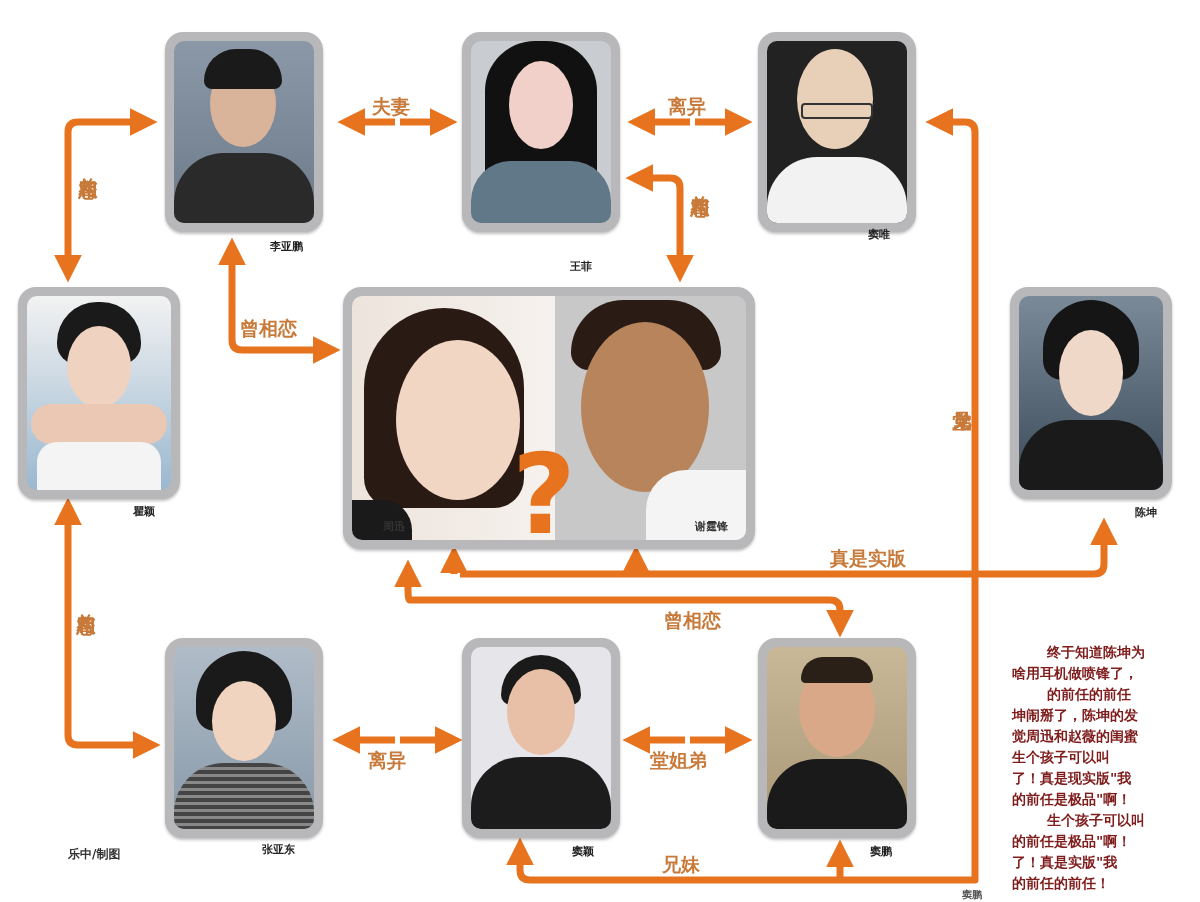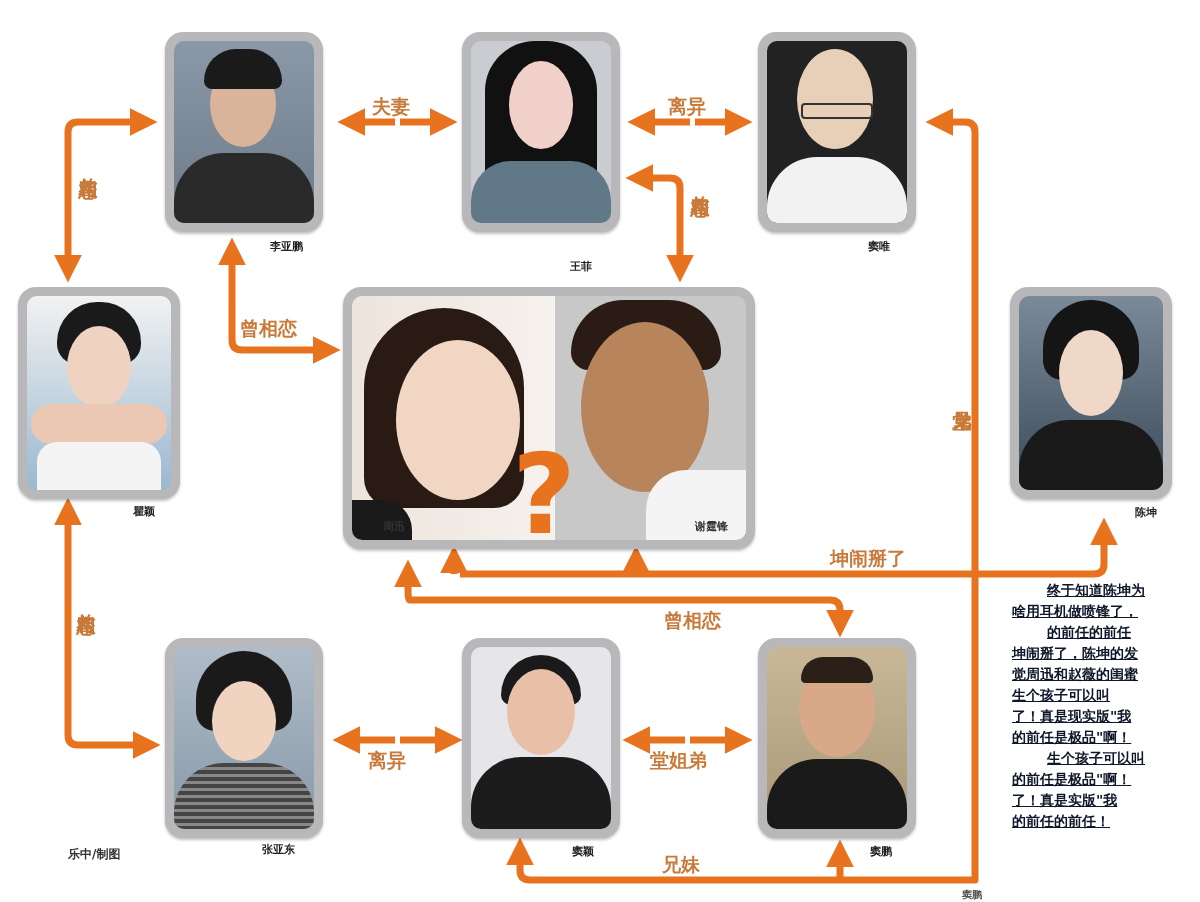--- a/index.html
+++ b/index.html
@@ -4,21 +4,21 @@
 <style>
   html,body{margin:0;padding:0;background:#fff;}
   body{width:1200px;height:902px;position:relative;overflow:hidden;font-family:"DejaVu Sans",sans-serif;}
   .frame{position:absolute;background:#b8b8bb;border-radius:18px;box-shadow:0 2px 3px rgba(0,0,0,.25);}
   .photo{position:absolute;left:9px;top:9px;right:9px;bottom:9px;border-radius:10px;overflow:hidden;}
   .name{position:absolute;font-size:11px;font-weight:bold;color:#222;white-space:nowrap;}
   .rel{position:absolute;color:#c87a3a;font-size:19px;font-weight:bold;white-space:nowrap;}
   .vrel{position:absolute;color:#c87a3a;font-size:19px;font-weight:bold;writing-mode:vertical-rl;letter-spacing:1px;}
   svg.arrows{position:absolute;left:0;top:0;}
   .head{position:absolute;background:#ccc;border-radius:50%;}
-  .side-note{position:absolute;left:1012px;top:580px;width:185px;font-size:14px;line-height:21px;color:#0f172a;font-weight:bold;text-decoration:underline;}
+  .side-note{position:absolute;left:1012px;top:642px;width:185px;font-size:14px;line-height:21px;color:#7f1d1d;font-weight:bold;}
   .side-note p{margin:0;}
   .credit{position:absolute;left:68px;top:838px;font-size:12px;font-weight:bold;color:#333;margin-top:8px;}
   .qmark{position:absolute;left:512px;top:440px;font-size:110px;font-weight:bold;color:#e8731f;line-height:1;font-family:"DejaVu Sans",sans-serif;}
 </style>
 </head>
 <body>
 
 <svg class="arrows" width="1200" height="902" viewBox="0 0 1200 902">
   <defs>
     <marker id="ah" markerWidth="4" markerHeight="4" refX="2.2" refY="2" orient="auto" markerUnits="strokeWidth">
@@ -84,21 +84,21 @@
 </div>
 <div class="name" style="left:570px;top:239px;margin-top:20px;">王菲</div>
 
 <div class="frame" style="left:758px;top:32px;width:158px;height:200px;">
   <div class="photo" style="background:#222;">
     <div class="head" style="left:30px;top:8px;width:76px;height:100px;background:#e8cfb8;"></div>
     <div style="position:absolute;left:34px;top:62px;width:68px;height:12px;border:2px solid #333;border-radius:4px;"></div>
     <div style="position:absolute;left:0;bottom:0;width:140px;height:66px;background:#f2f2f2;border-radius:50px 50px 0 0;"></div>
   </div>
 </div>
-<div class="name" style="left:868px;top:239px;">窦唯</div>
+<div class="name" style="left:868px;top:227px;">窦唯</div>
 
 <div class="frame" style="left:18px;top:287px;width:162px;height:212px;">
   <div class="photo" style="background:linear-gradient(180deg,#f2f2f2 0%,#9ab8d0 100%);">
     <div class="head" style="left:30px;top:6px;width:84px;height:62px;background:#1a1a1a;border-radius:40px 40px 20px 20px;"></div>
     <div class="head" style="left:40px;top:30px;width:64px;height:82px;background:#f0d2c0;"></div>
     <div style="position:absolute;left:4px;top:108px;width:136px;height:40px;background:#eac8b4;border-radius:20px;"></div>
     <div style="position:absolute;left:10px;bottom:0;width:124px;height:48px;background:#f4f4f4;border-radius:20px 20px 0 0;"></div>
   </div>
 </div>
 <div class="name" style="left:133px;top:504px;">瞿颖</div>
@@ -154,21 +154,21 @@
   </div>
 </div>
 <div class="name" style="left:870px;top:844px;">窦鹏</div>
 
 <div class="rel" style="left:372px;top:94px;">夫妻</div>
 <div class="rel" style="left:668px;top:94px;">离异</div>
 <div class="vrel" style="left:76px;top:162px;">曾相恋</div>
 <div class="vrel" style="left:688px;top:180px;">曾相恋</div>
 <div class="rel" style="left:240px;top:316px;">曾相恋</div>
 <div class="vrel" style="left:950px;top:395px;">堂兄弟</div>
-<div class="rel" style="left:830px;top:546px;">坤闹掰了</div>
+<div class="rel" style="left:830px;top:546px;">真是实版</div>
 <div class="rel" style="left:664px;top:608px;">曾相恋</div>
 <div class="vrel" style="left:74px;top:598px;">曾相恋</div>
 <div class="rel" style="left:368px;top:748px;">离异</div>
 <div class="rel" style="left:650px;top:748px;">堂姐弟</div>
 <div class="rel" style="left:662px;top:852px;">兄妹</div>
 
 <div class="credit">乐中/制图</div>
 <div class="name" style="left:962px;top:888px;font-size:10px;color:#555;">窦鹏</div>
 
 <div class="side-note">

